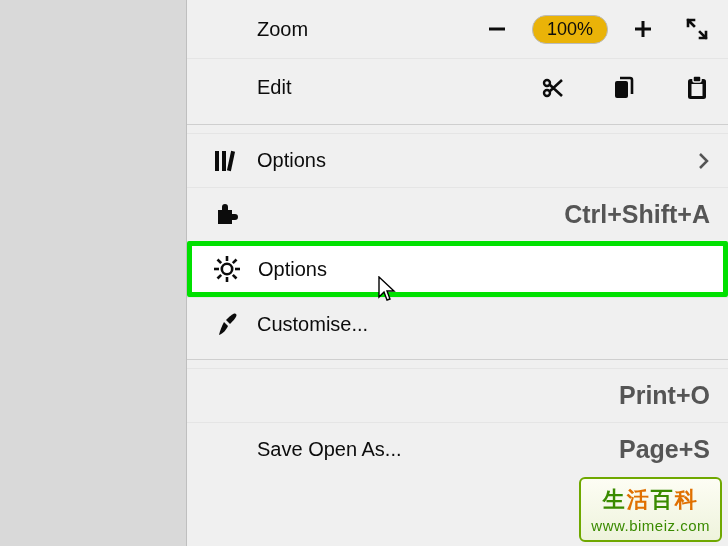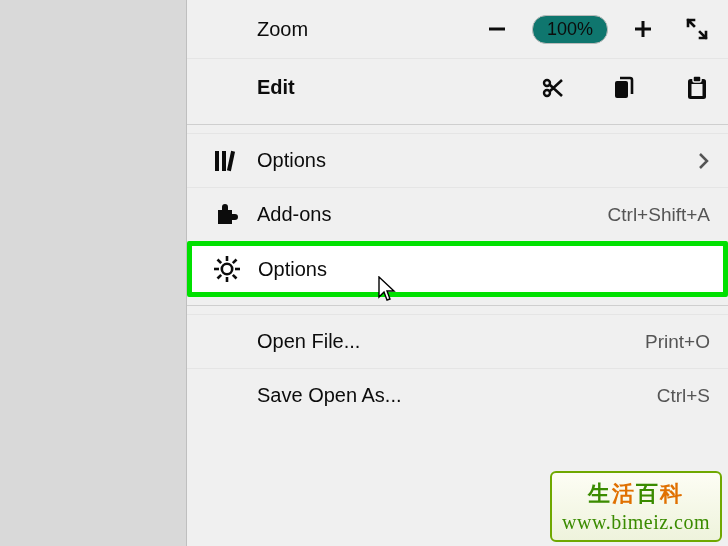--- a/index.html
+++ b/index.html
@@ -35,42 +35,43 @@
   .row .icon-slot {
     position: absolute;
     left: 22px;
     width: 36px;
     display: flex;
     justify-content: center;
   }
   .row .label { flex: 0 0 auto; }
   .row .spacer { flex: 1; }
   .row .trail {
-    font-size: 19px;
+    font-size: 25px;
     color: #555;
     display: flex;
     align-items: center;
     gap: 28px;
+    font-weight: bold;
   }
   .sep {
     height: 1px;
     background: #cfcfcf;
     margin: 8px 0;
   }
   .zoom-controls {
     display: flex;
     align-items: center;
     gap: 22px;
   }
   .zoom-val {
     border: 1px solid #bbb;
     border-radius: 14px;
     padding: 3px 14px;
     font-size: 18px;
-    background: #0f766e;
+    background: #eab308;
   }
   .icon-btn {
     width: 26px;
     height: 26px;
     display: flex;
     align-items: center;
     justify-content: center;
   }
   .highlight {
     border: 5px solid #00e000;
@@ -98,22 +99,22 @@
     margin-top: 35px;
   }
   .watermark .cn {
     font-size: 22px;
     font-weight: bold;
     letter-spacing: 2px;
   }
   .watermark .cn .g { color: #3a8b00; }
   .watermark .cn .o { color: #e07000; }
   .watermark .url {
-    font-family: Liberation Serif, serif;
-    font-size: 20px;
+    font-family: Liberation Sans, sans-serif;
+    font-size: 15px;
     color: #3a8b00;
     letter-spacing: 0.5px;
   }
   svg { display: block; }
 </style>
 </head>
 <body>
 
 <div class="menu">
 
@@ -134,21 +135,21 @@
           </svg>
       </div>
       <div class="icon-btn" style="margin-left:6px;">
         <svg width="24" height="24" viewBox="0 0 24 24">
           <path d="M3 9V3h6 M3 3l6 6 M21 15v6h-6 M21 21l-6-6" stroke="#0c0c0c" stroke-width="2.6" fill="none" stroke-linecap="square"></path>
         </svg>
       </div>
     </div>
   </div>
 
-  <div class="row" style="height:58px;font-weight:bold;">
+  <div class="row" style="height:58px;">
     <span class="label">Edit</span>
     <span class="spacer"></span>
     <div class="zoom-controls" style="gap:46px;">
       <div class="icon-btn">
         <svg width="24" height="24" viewBox="0 0 24 24">
           <circle cx="6" cy="7" r="3" fill="none" stroke="#0c0c0c" stroke-width="2.4"></circle>
           <circle cx="6" cy="17" r="3" fill="none" stroke="#0c0c0c" stroke-width="2.4"></circle>
           <path d="M8.5 8.5 L21 20 M8.5 15.5 L21 4" stroke="#0c0c0c" stroke-width="2.6" fill="none"></path>
         </svg>
       </div>
@@ -186,21 +187,20 @@
         </svg>
     </span>
   </div>
 
   <div class="row">
     <span class="icon-slot">
       <svg width="26" height="26" viewBox="0 0 26 26">
           <path d="M4 8h4V5a3 3 0 1 1 6 0v3h4v4h3a3 3 0 1 1 0 6h-3v4H4z" fill="#0c0c0c"></path>
         </svg>
     </span>
-    <span class="label">Add-ons</span>
     <span class="spacer"></span>
     <span class="trail">Ctrl+Shift+A</span>
   </div>
 
   <div class="row highlight" style="height:56px;text-align:right;">
     <span class="icon-slot" style="left:17px;">
       <svg width="28" height="28" viewBox="0 0 28 28">
           <circle cx="14" cy="14" r="5.2" fill="none" stroke="#0c0c0c" stroke-width="2.6"></circle>
           <g stroke="#0c0c0c" stroke-width="2.6">
             <line x1="14" y1="1" x2="14" y2="6"></line>
@@ -211,33 +211,41 @@
             <line x1="19.8" y1="19.8" x2="23.5" y2="23.5"></line>
             <line x1="23.5" y1="4.5" x2="19.8" y2="8.2"></line>
             <line x1="8.2" y1="19.8" x2="4.5" y2="23.5"></line>
           </g>
         </svg>
     </span>
     <span class="label" style="margin-left:-4px;">Options</span>
     <span class="spacer"></span>
   </div>
 
+  <div class="row">
+    <span class="icon-slot">
+      <svg width="28" height="28" viewBox="0 0 28 28">
+          <path d="M23 3c1 1 1 3-6 10l-4-4c7-7 9-7 10-6z" fill="#0c0c0c"></path>
+          <path d="M11 11l4 4c-2 4-4 7-9 9 1-5 3-9 5-13z" fill="#0c0c0c"></path>
+        </svg>
+    </span>
+    <span class="label">Customise...</span>
+  </div>
 
   <div class="sep"></div>
 
   <div class="row">
-    <span class="label">Open File...</span>
     <span class="spacer"></span>
     <span class="trail">Print+O</span>
   </div>
 
   <div class="row">
     <span class="label">Save Open As...</span>
     <span class="spacer"></span>
-    <span class="trail">Ctrl+S</span>
+    <span class="trail">Page+S</span>
   </div>
 
 
 </div>
 
 <svg class="cursor" width="20" height="28" viewBox="0 0 20 28">
   <path d="M1 1l0 20 5-5 3 8 3-1-3-8 7 0z" fill="#fff" stroke="#000" stroke-width="1.4"></path>
 </svg>
 
 <div class="watermark">

